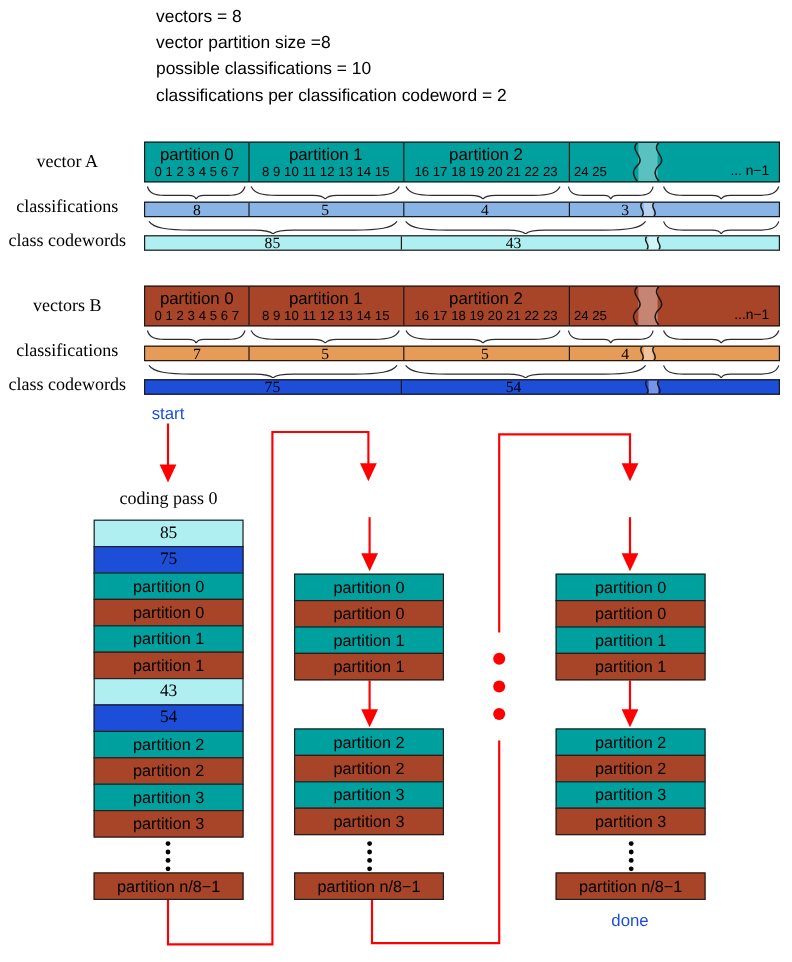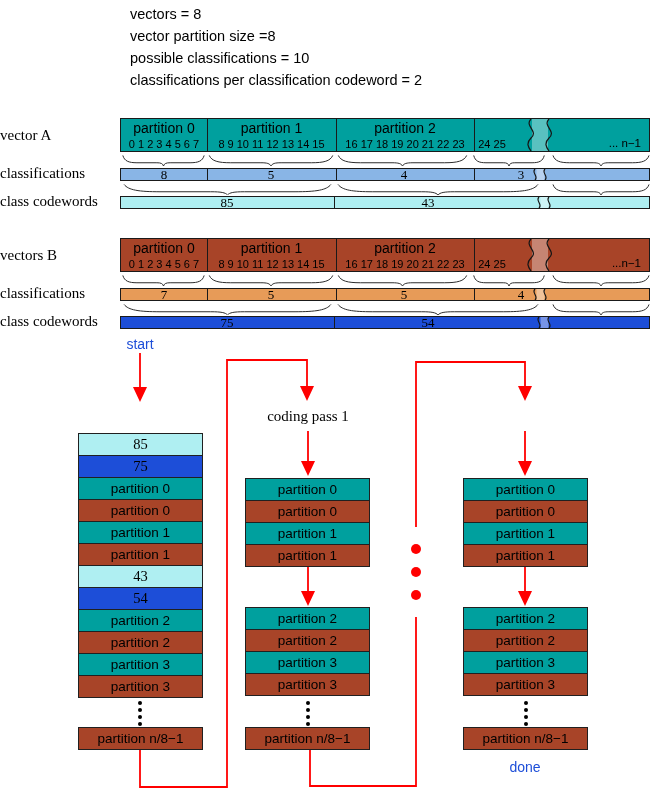--- a/index.html
+++ b/index.html
@@ -1,21 +1,21 @@
 <!DOCTYPE html>
 <html><head>
 <meta charset="utf-8">
 <style>
   html,body{margin:0;padding:0;background:#fff;}
   .canvas{position:relative;width:660px;height:802px;background:#ffffff;overflow:hidden;
           font-family:"Liberation Sans",sans-serif;color:#000;}
   .abs{position:absolute;}
   .serif{font-family:"Liberation Serif",serif;}
   .hdr-line{left:130px;font-size:14.5px;white-space:nowrap;}
-  .rowlabel{width:112px;text-align:left;font-size:15px;white-space:nowrap;}
+  .rowlabel{width:112px;text-align:center;font-size:15px;white-space:nowrap;}
   
   .vbar{height:34px;border:1px solid #1a1a1a;box-sizing:border-box;}
   .thin{height:13px;border:1px solid #1a1a1a;box-sizing:border-box;}
   .teal{background:#00A09E;}
   .brown{background:#A84428;}
   .clsA{background:#89B5E6;}
   .cwA{background:#AFEFF2;}
   .clsB{background:#E79B58;}
   .cwB{background:#1d4ed8;}
   .divider{position:absolute;top:0;bottom:0;width:1px;background:#1a1a1a;}
@@ -203,21 +203,21 @@
         <rect x="9.5" y="0" width="8" height="11" fill="#ffffff" opacity="0.4"></rect>
         <path d="M8,0 C4,4 12,7 8,11"></path>
           <path d="M18,0 C14,4 22,7 18,11"></path>
       </svg>
     </div>
   </div>
 
   <div class="abs red flowtext" style="left:98px;top:336px">start</div>
   <div class="abs red flowtext" style="left:483px;top:759px">done</div>
 
-  <div class="abs passlabel" style="left:245px;top:408px;width:126px">coding pass 1</div>
+  <div class="abs passlabel" style="left:78px;top:408px">coding pass 0</div>
 
   <svg class="overlay" style="left:0;top:330px" width="660" height="472" viewBox="0 330 660 472">
     <g stroke="#FF0000" stroke-width="1.8" fill="none">
       <path d="M140,353 V389"></path>
       <path d="M140,749 V787 H227 V360 H307 V388"></path>
       <path d="M310,749 V786 H416 V617 M416,527 V362 H525 V388"></path>
       <path d="M308,431 V462"></path>
       <path d="M308,567 V592"></path>
       <path d="M525,431 V462"></path>
       <path d="M525,567 V592"></path>

